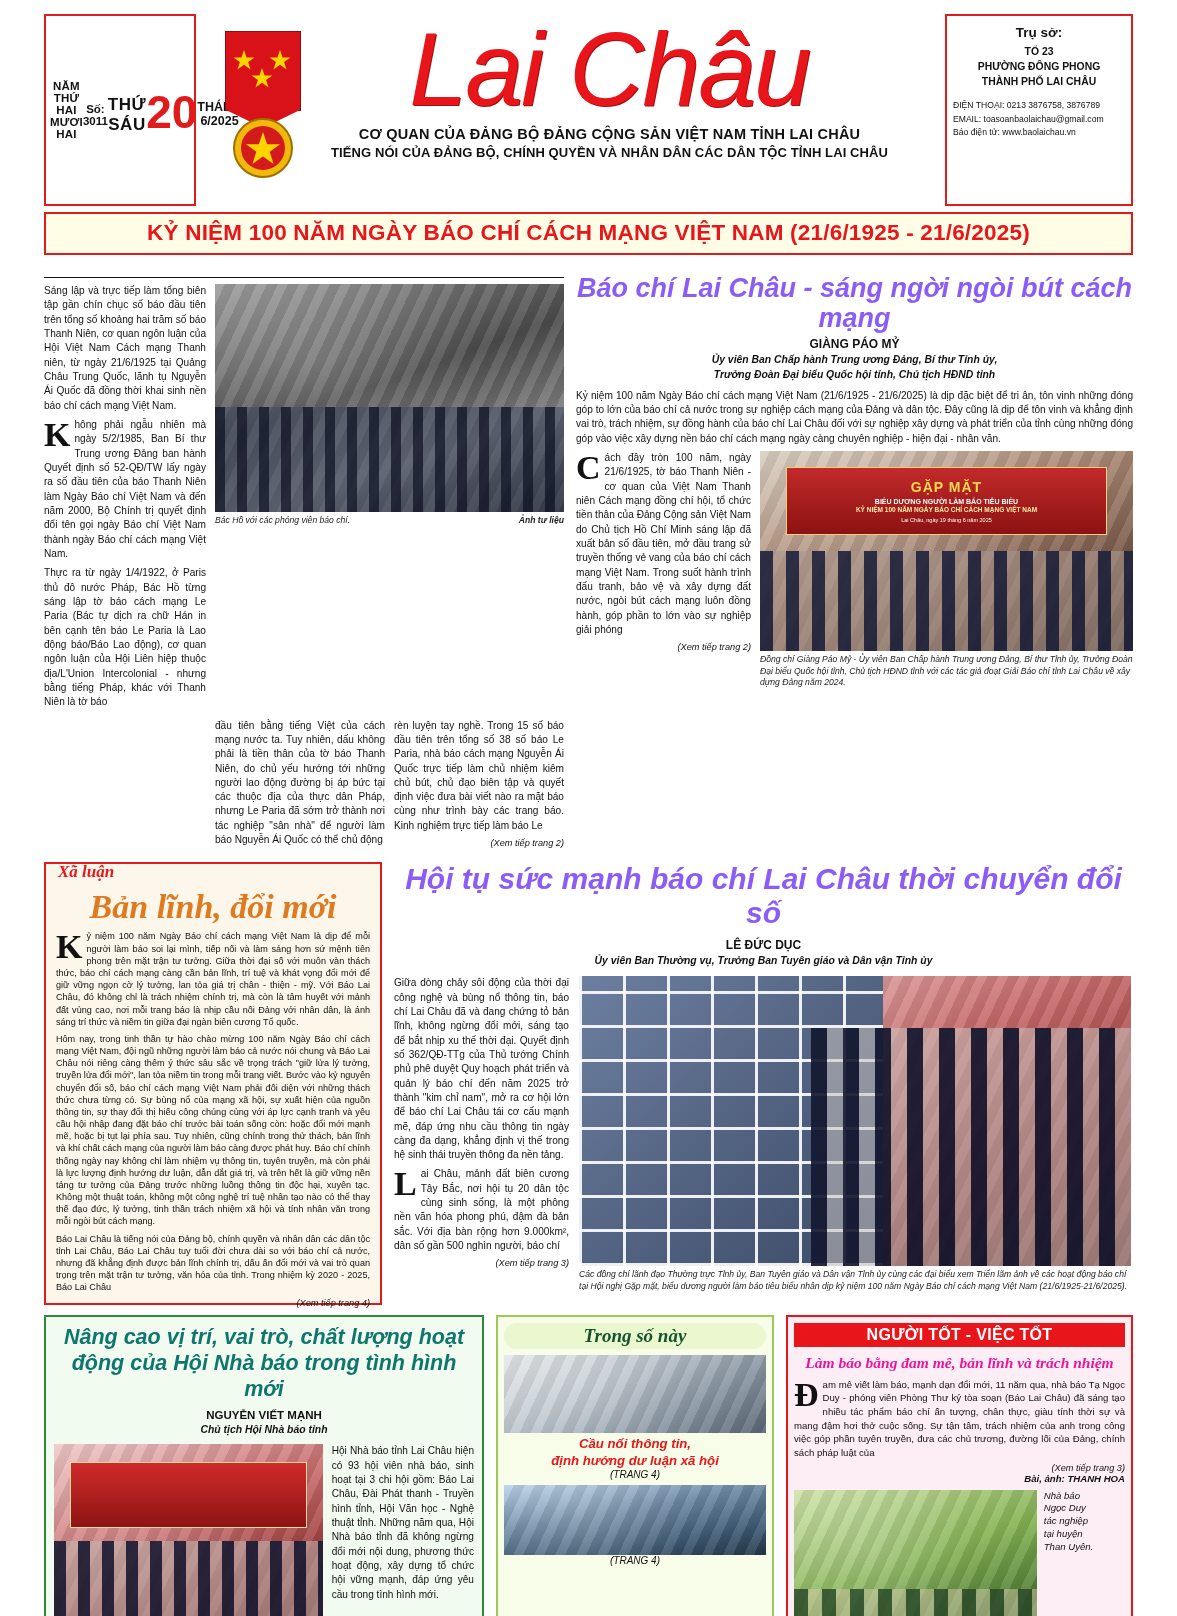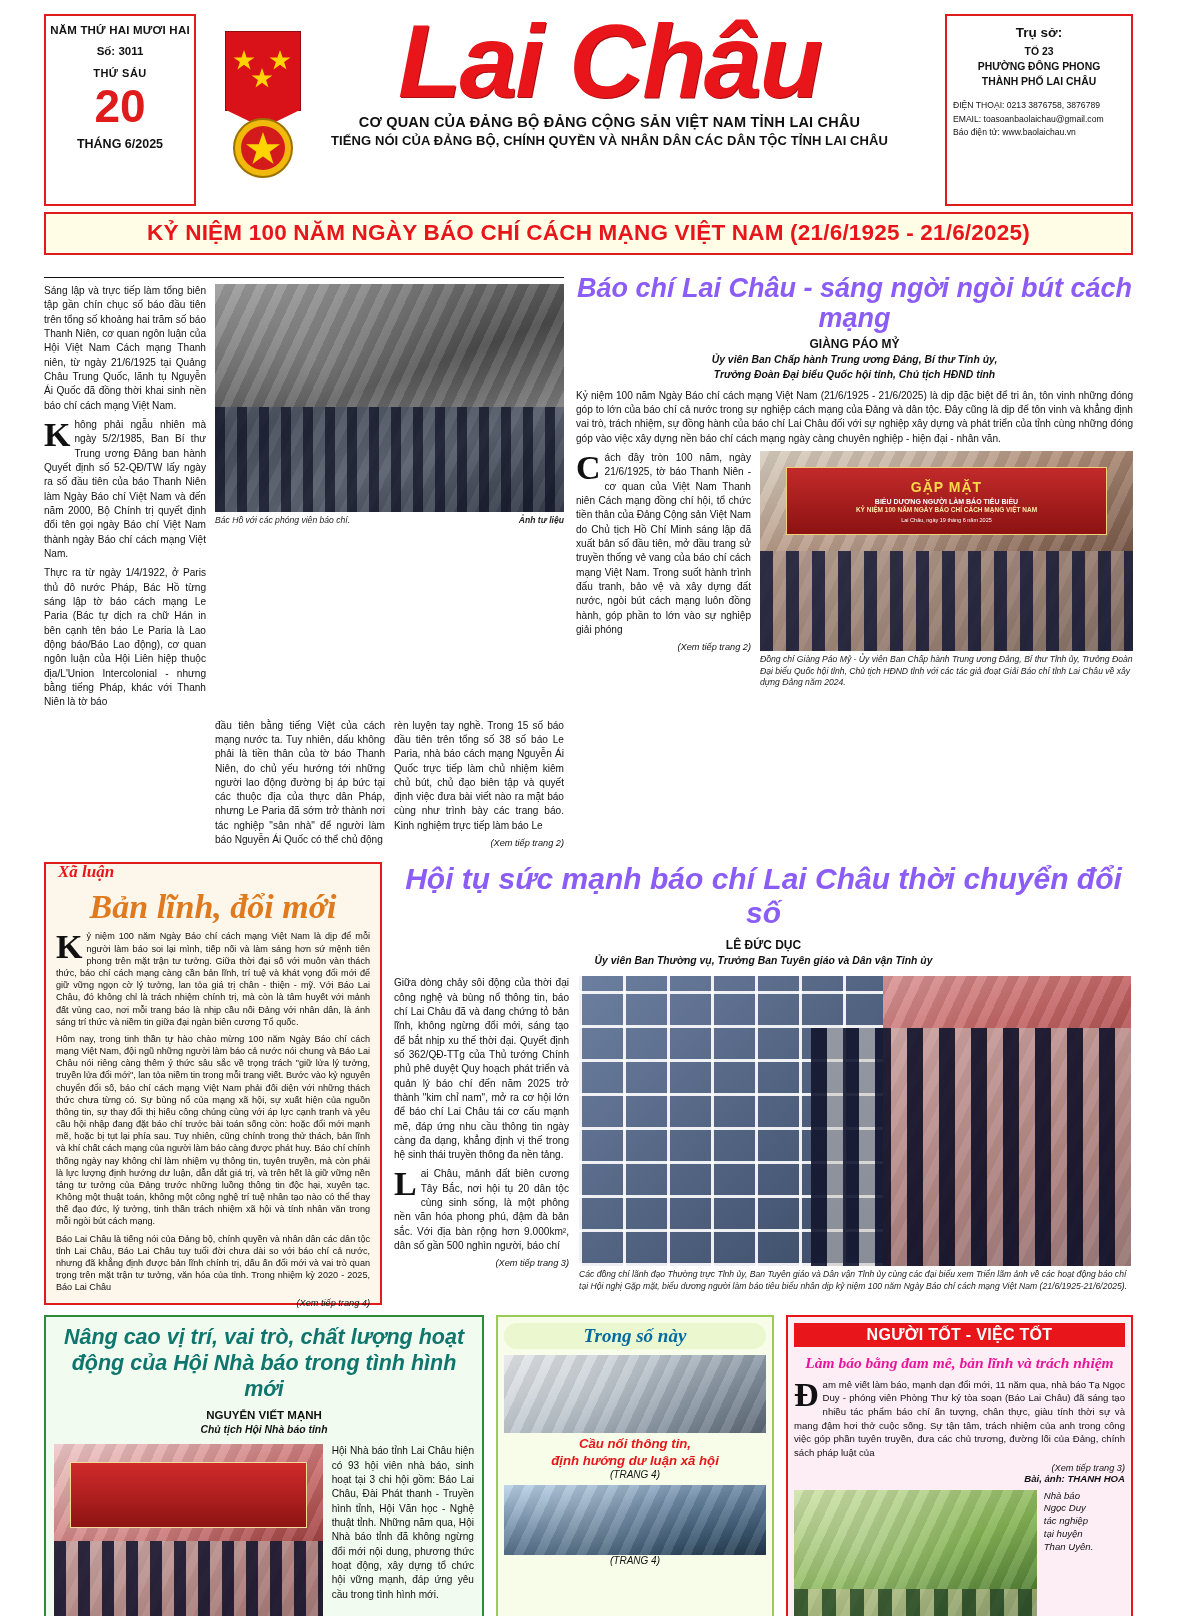--- a/index.html
+++ b/index.html
@@ -1,30 +1,30 @@
 <!DOCTYPE html>
 <html><head>
 <meta charset="utf-8">
 <style>
   html,body{margin:0;padding:0;background:#ffffff;}
   body{width:1177px;height:1616px;font-family:"Liberation Sans",sans-serif;color:#111;position:relative;overflow:hidden;}
   .page{width:1177px;height:1616px;position:relative;padding:0;box-sizing:border-box;}
 
   
   .masthead{display:flex;align-items:stretch;padding:14px 44px 0 44px;box-sizing:border-box;height:206px;}
-  .mh-left{width:152px;border:2px solid #e01b1b;box-sizing:border-box;text-align:center;padding:8px 4px;display:flex;flex-direction:column;justify-content:flex-start;align-items:center;}
+  .mh-left{width:152px;border:2px solid #e01b1b;box-sizing:border-box;text-align:center;padding:8px 4px;display:flex;justify-content:flex-start;align-items:center;}
   .mh-left .yr{font-size:11.5px;font-weight:bold;color:#111;letter-spacing:.2px;}
   .mh-left .num{font-size:11.5px;font-weight:bold;margin-top:9px;}
-  .mh-left .dow{font-size:11px;font-weight:bold;margin-top:10px;letter-spacing:.5px;}
+  .mh-left .dow{font-size:17px;font-weight:bold;margin-top:10px;letter-spacing:.5px;}
   .mh-left .day{font-size:46px;font-weight:bold;color:#e01b1b;line-height:1;margin-top:4px;}
   .mh-left .mon{font-size:12.5px;font-weight:bold;margin-top:8px;}
 
   .mh-center{flex:1;position:relative;padding-left:8px;}
   .logo-emblem{position:absolute;left:12px;top:10px;width:110px;height:160px;}
-  .title-lai{font-family:"Liberation Sans",sans-serif;font-weight:bold;font-style:italic;font-size:104px;color:#e8161a;line-height:.92;letter-spacing:-2px;text-align:center;margin:0;padding-left:70px;text-shadow:1px 1px 0 #a80d10;}
+  .title-lai{font-family:"Liberation Sans",sans-serif;font-weight:normal;font-style:italic;font-size:104px;color:#e8161a;line-height:.92;letter-spacing:-2px;text-align:center;margin:8px;padding-left:70px;text-shadow:1px 1px 0 #a80d10;}
   .sub1{text-align:center;font-size:14.5px;font-weight:bold;letter-spacing:.2px;padding-left:70px;margin-top:4px;}
   .sub2{text-align:center;font-size:13px;font-weight:bold;letter-spacing:.1px;padding-left:70px;margin-top:3px;}
 
   .mh-right{width:188px;border:2px solid #e01b1b;box-sizing:border-box;padding:9px 6px;font-size:9.4px;text-align:center;}
   .mh-right .tru{font-weight:bold;font-size:13.5px;margin-bottom:4px;}
   .mh-right .addr{font-weight:bold;font-size:10.4px;line-height:1.45;}
   .mh-right .contact{text-align:left;margin-top:10px;line-height:1.55;font-size:8.6px;}
 
   
   .redbar{margin:6px 44px 0 44px;border:2px solid #e01b1b;background:#fffde6;text-align:center;padding:6px 0 7px 0;}
@@ -66,21 +66,21 @@
   .edit-box{border:2px solid #e01b1b;background:#fdf6ea;box-sizing:border-box;padding:8px 10px 8px 10px;position:relative;}
   .edit-tag{position:absolute;left:12px;top:-2px;font-family:"Liberation Serif",serif;font-style:italic;font-weight:bold;color:#e8161a;font-size:17px;}
   .edit-title{font-family:"Liberation Serif",serif;font-style:italic;font-weight:bold;color:#e07a1f;font-size:34px;text-align:center;margin:16px 0 4px 0;}
 
   
   .green-box{border:2px solid #2e8b3a;background:#f2fbf0;box-sizing:border-box;padding:8px;}
   .green-title{font-family:"Liberation Sans",sans-serif;font-weight:bold;font-style:italic;color:#0f766e;font-size:21.5px;text-align:center;line-height:1.2;}
 
   
   .issue-box{border:2px solid #9acb57;background:#f7fde9;box-sizing:border-box;padding:6px;}
-  .issue-head{text-align:center;font-family:"Liberation Serif",serif;font-style:italic;font-weight:bold;color:#0369a1;font-size:19px;background:#eaf7cf;border-radius:14px;padding:2px 0;margin-bottom:6px;}
+  .issue-head{text-align:center;font-family:"Liberation Serif",serif;font-style:italic;font-weight:bold;color:#14532d;font-size:19px;background:#eaf7cf;border-radius:14px;padding:2px 0;margin-bottom:6px;}
   .issue-item{text-align:center;margin-bottom:5px;}
   .issue-item .t{color:#e8161a;font-weight:bold;font-style:italic;font-size:13.2px;line-height:1.25;}
   .issue-item .p{font-style:italic;font-size:10px;color:#111;}
 
   
   .gp-box{border:2px solid #e8161a;background:#fdeef6;box-sizing:border-box;padding:6px;}
   .gp-ribbon{background:#e8161a;color:#fff;font-weight:bold;font-size:16px;text-align:center;padding:3px 0;letter-spacing:.3px;position:relative;}
   .gp-title{font-family:"Liberation Serif",serif;font-style:italic;font-weight:bold;color:#e8169b;font-size:15.5px;text-align:center;line-height:1.25;margin:6px 0 5px 0;}
   .gp-sign{text-align:right;font-weight:bold;font-style:italic;font-size:9.6px;}
 

